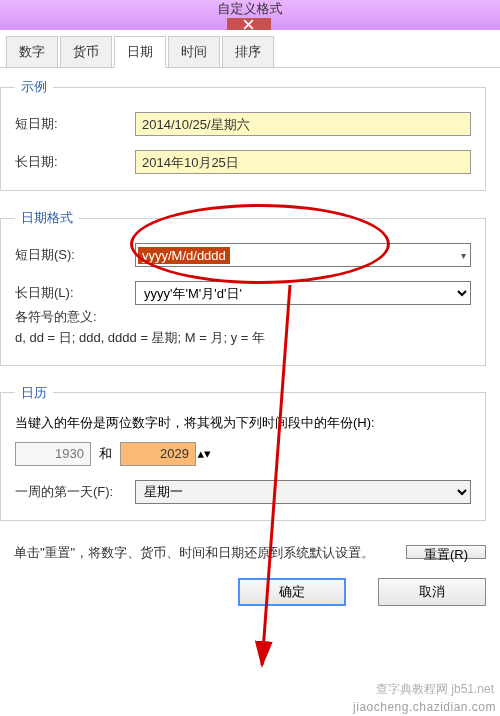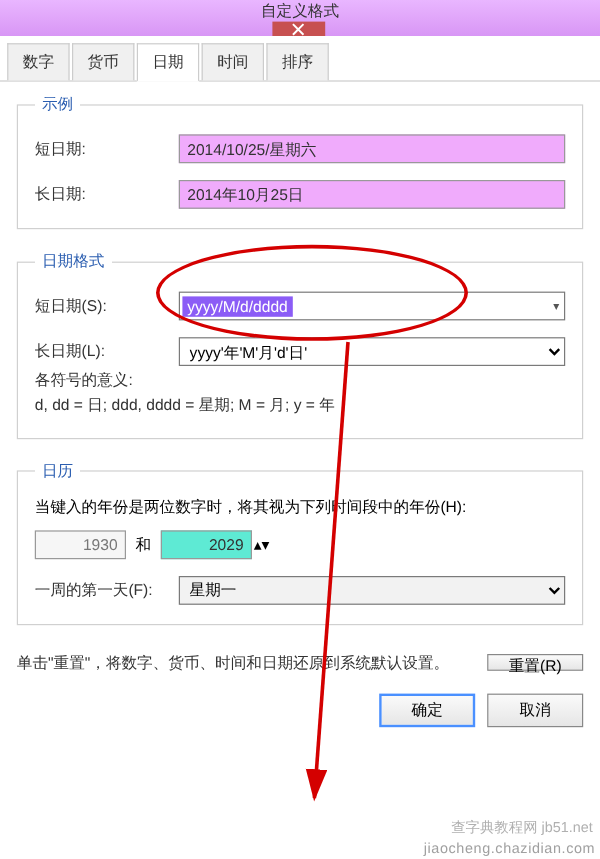--- a/index.html
+++ b/index.html
@@ -7,45 +7,45 @@
 
 .titlebar { height: 30px; background: linear-gradient(#e9b6ff, #d896f5); display: flex; align-items: center; position: relative; flex-direction: column; }
 .titlebar .title { flex: 1; text-align: center; color: #333; font-size: 13px; }
 .titlebar .close { width: 44px; height: 24px; background: #c75050; color: #fff; display: flex; align-items: center; justify-content: center; margin-right: 3px; cursor: pointer; }
 .titlebar .close svg { width: 11px; height: 11px; }
 
 .tabs { display: flex; padding: 6px 6px 0 6px; border-bottom: 1px solid #ccc; background: #fff; }
 .tab { padding: 6px 12px; border: 1px solid #ccc; border-bottom: none; background: #f0f0f0; margin-right: 2px; cursor: pointer; color: #333; }
 .tab.active { background: #fff; border-bottom: 1px solid #fff; margin-bottom: -1px; }
 
-.content { padding: 10px 14px 0 14px; position: relative; }
+.content { padding: 10px 14px 0 0; position: relative; }
 
 fieldset { border: 1px solid #d0d0d0; padding: 12px 14px 16px 14px; margin-bottom: 18px; }
 legend { padding: 0 6px; color: #2a5db0; font-size: 13px; }
 
 .row { display: flex; align-items: center; margin-top: 14px; }
 .row:first-of-type { margin-top: 4px; }
 .label { width: 120px; color: #333; }
-.ro-field { flex: 1; height: 24px; border: 1px solid #999; background: #f0abfc; padding: 3px 6px; color: #333; }
+.ro-field { flex: 1; height: 24px; border: 1px solid #999; background: #fef9c3; padding: 3px 6px; color: #333; }
 
 select.combo { flex: 1; height: 24px; border: 1px solid #7a7a7a; padding: 0 4px; background: #fff; }
 select.combo.gray { background: #f2f2f2; }
 select.combo option { background: #fff; }
 
 .meaning { margin-top: 2px; line-height: 1.6; color: #333; font-size: 13px; }
 
 .calendar-row input { width: 76px; height: 24px; border: 1px solid #999; padding: 2px 6px; background: #f6f6f6; color: #777; text-align: right; }
 .calendar-row .and { margin: 0 8px; }
 
 .reset-row { display: flex; align-items: flex-start; padding: 4px 14px 0 14px; }
 .reset-row .text { flex: 1; color: #333; line-height: 1.5; }
 .reset-btn { width: 80px; height: 14px; border: 1px solid #888; background: linear-gradient(#fafafa, #e6e6e6); cursor: pointer; margin-top: 2px; }
 
 .buttons { display: flex; justify-content: flex-end; padding: 16px 14px 0 14px; gap: 10px; }
-.buttons button { width: 80px; height: 28px; border: 1px solid #888; background: linear-gradient(#fafafa, #e6e6e6); cursor: pointer; }
+.buttons button { width: 108px; height: 28px; border: 1px solid #888; background: linear-gradient(#fafafa, #e6e6e6); cursor: pointer; margin-left: 22px; }
 .buttons .ok { border: 2px solid #4a90ff; }
 
 .annot { position: absolute; pointer-events: none; }
 .ellipse { position: absolute; left: 130px; top: 204px; width: 260px; height: 80px; border: 3px solid #d40000; border-radius: 50%; pointer-events: none; }
 
 .watermark { position: absolute; right: 4px; bottom: 2px; font-size: 12px; color: #a0a0a0; letter-spacing: 0.5px; }
 .watermark2 { position: absolute; right: 6px; bottom: 18px; font-size: 12px; color: #b0b0b0; }
 </style>
 </head>
 <body>
@@ -79,21 +79,21 @@
       <div class="label">长日期:</div>
       <div class="ro-field">2014年10月25日</div>
     </div>
   </fieldset>
 
   <fieldset>
     <legend>日期格式</legend>
     <div class="row">
       <div class="label">短日期(S):</div>
       <div style="flex:1;height:24px;border:1px solid #7a7a7a;display:flex;align-items:center;padding:0 2px;position:relative;">
-          <span style="background:#8b5cf6;color:#fff;padding:1px 4px;">yyyy/M/d/dddd</span>
+          <span style="background:#c2410c;color:#fff;padding:1px 4px;">yyyy/M/d/dddd</span>
           <span style="position:absolute;right:4px;font-size:10px;color:#555;">▾</span>
         </div>
     </div>
     <div class="row">
       <div class="label">长日期(L):</div>
       <select class="combo">
         <option>yyyy'年'M'月'd'日'</option>
       </select>
     </div>
     <div class="meaning">
@@ -101,21 +101,21 @@
       <div>d, dd = 日;  ddd, dddd = 星期;  M = 月;  y = 年</div>
     </div>
   </fieldset>
 
   <fieldset>
     <legend>日历</legend>
     <div style="margin-bottom:10px;">当键入的年份是两位数字时，将其视为下列时间段中的年份(H):</div>
     <div class="row calendar-row" style="margin-top:0;">
       <input type="text" disabled="" value="1930" style="">
       <span class="and">和</span>
-      <input type="text" style="background: #5eead4; color: rgb(51, 51, 51);" value="2029">
+      <input type="text" style="background: #fdba74; color: rgb(51, 51, 51);" value="2029">
       <span style="width:16px;text-align:center;">▴▾</span>
     </div>
     <div class="row">
       <div class="label">一周的第一天(F):</div>
       <select class="combo gray">
         <option>星期一</option>
       </select>
     </div>
   </fieldset>
 

